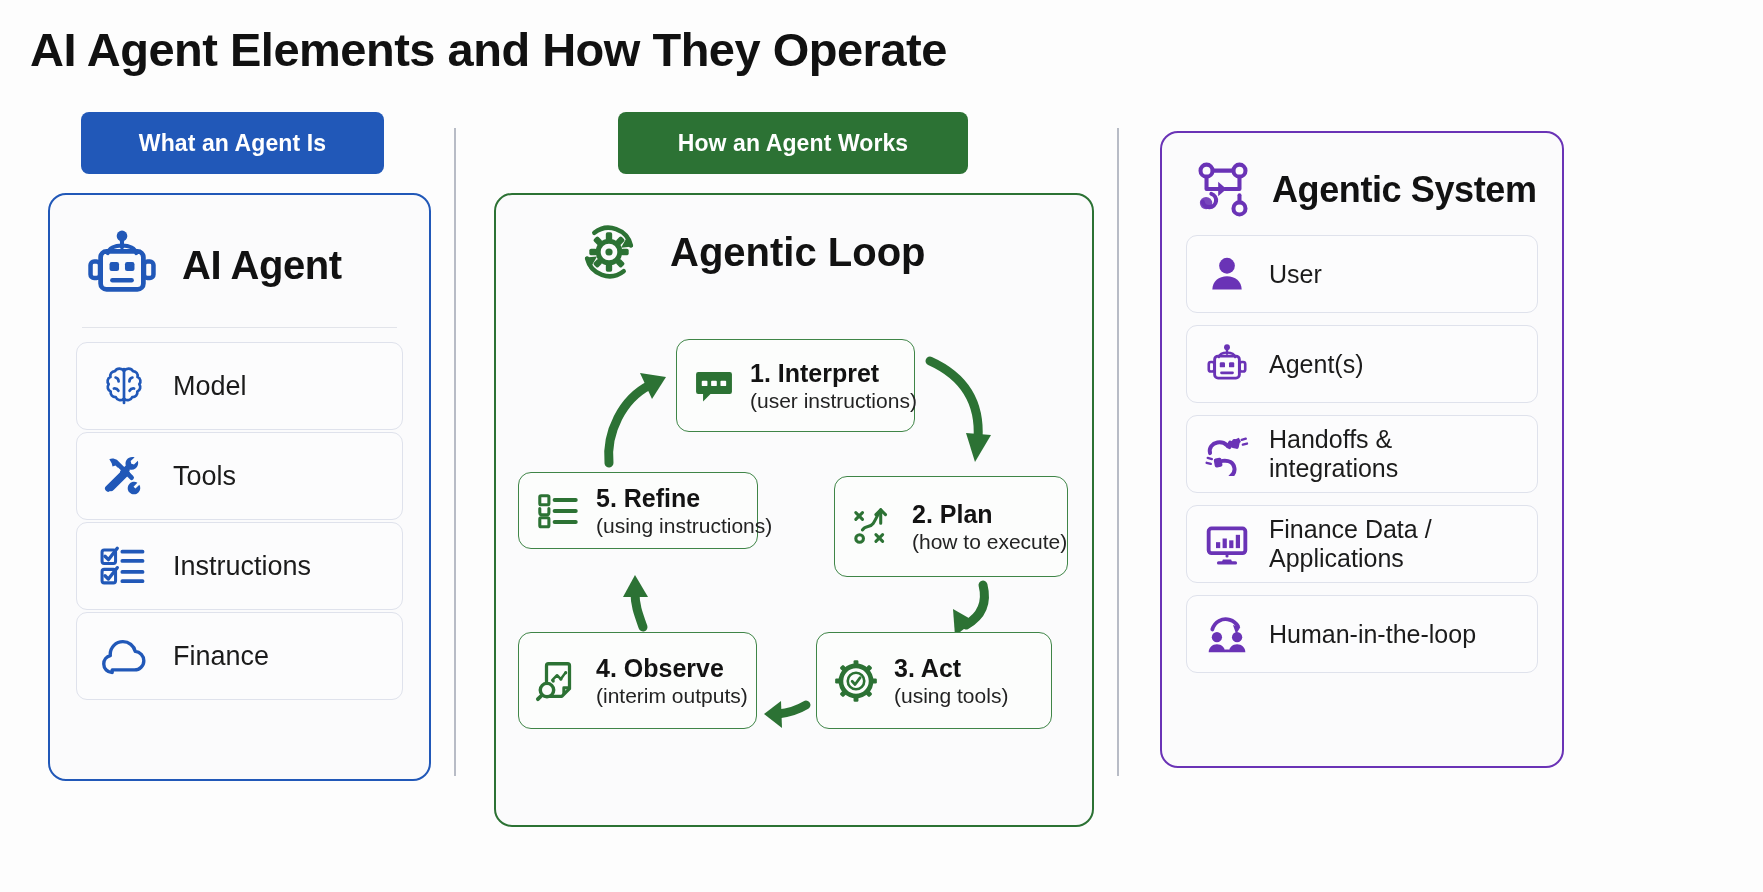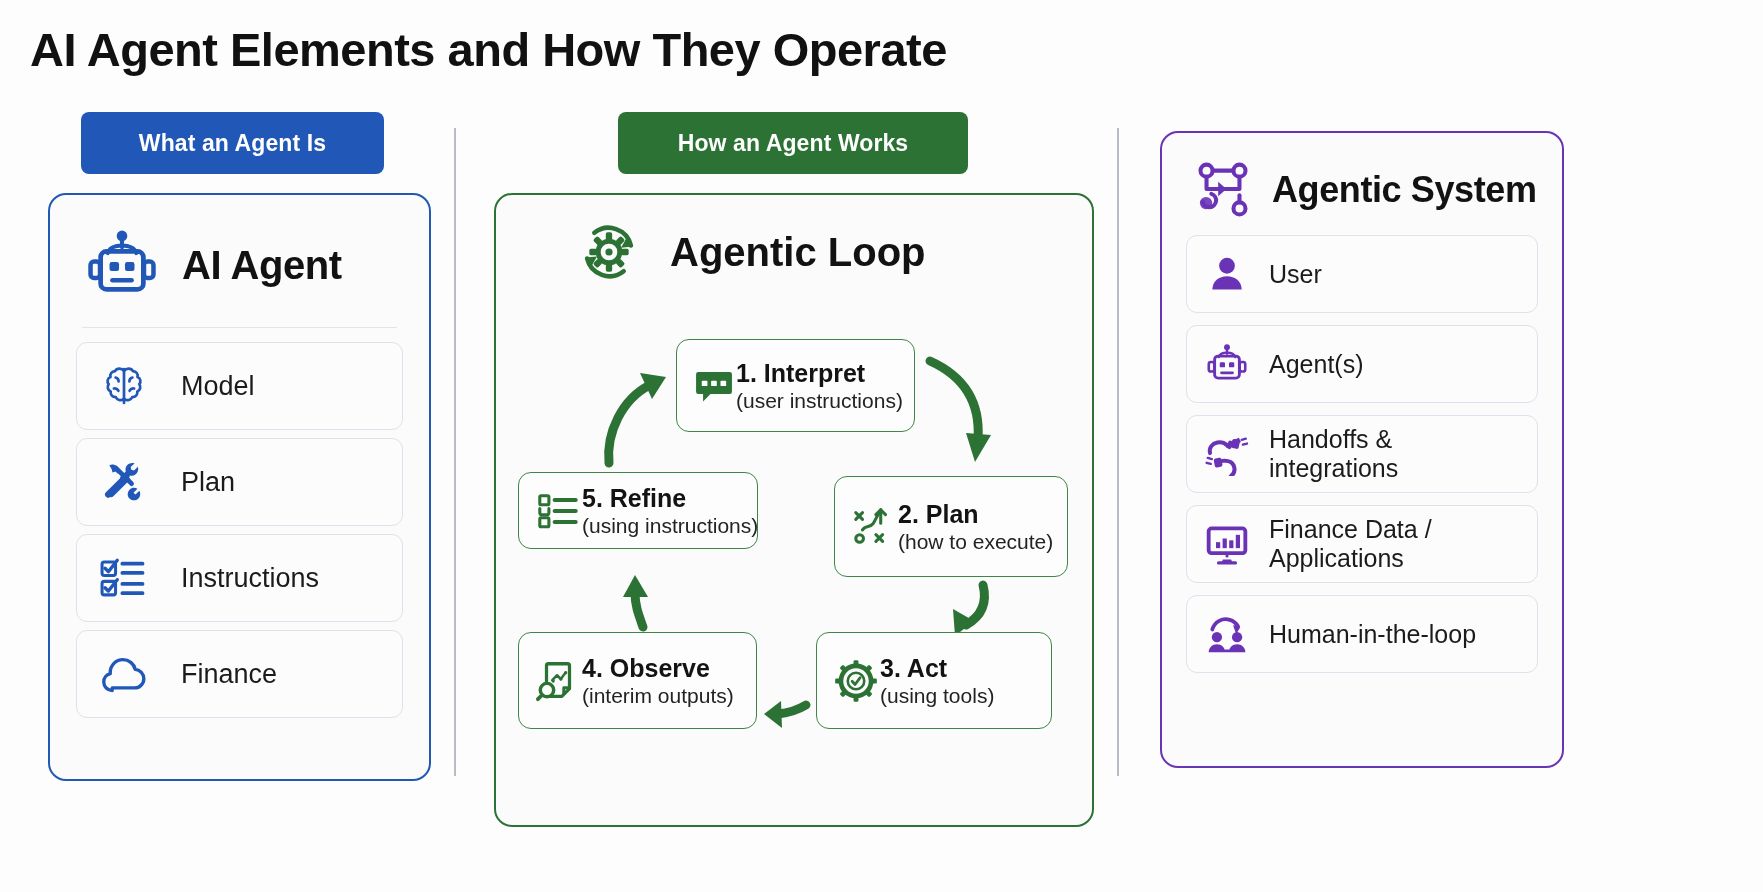--- a/index.html
+++ b/index.html
@@ -61,26 +61,26 @@
     font-size: 40px; font-weight: 700; color: #121212; letter-spacing: -0.4px;
     white-space: nowrap;
   }
   .divider-line {
     height: 1.4px; background: #e2e4ea;
     margin: 20px 6px 14px;
   }
 
   
   .item {
-    display: flex; align-items: center; gap: 30px;
+    display: flex; align-items: center; gap: 22px;
     border: 1.4px solid #dfe2ec;
     border-radius: 11px;
     background: #fcfcfd;
     padding: 4px 20px;
-    margin-bottom: 8px;
+    margin-bottom: 2px;
   }
   .item-left  { height: 88px; }
   .item-right { height: 78px; margin-bottom: 12px; padding: 0 18px; gap: 20px; }
   .item-label { font-size: 27px; color: #1b1b1b; line-height: 1.16; }
   .item-right .item-label { font-size: 25px; }
   .icon-box { flex: 0 0 auto; display: flex; align-items: center; justify-content: center; }
 
   
   .vsep { position: absolute; width: 1.6px; background: #b8bcc6; }
   .vsep-1 { left: 454px;  top: 128px; height: 648px; }
@@ -95,21 +95,21 @@
 
   .loop-area { position: relative; width: 100%; height: 520px; }
 
   .step {
     position: absolute;
     border: 1.7px solid #3f8547;
     border-radius: 13px;
     background: #fcfdfc;
     display: flex; align-items: center;
     padding: 9px 16px;
-    gap: 1px;
+    gap: 15px;
   }
   .step-txt { display: flex; flex-direction: column; justify-content: center; }
   .step-title { font-size: 25px; font-weight: 700; color: #131313; white-space: nowrap; }
   .step-sub   { font-size: 21px; color: #232323; white-space: nowrap; margin-top: 1px; }
 
   .step-interpret { left: 180px; top: 52px;  width: 239px; height: 93px; }
   .step-plan      { left: 338px; top: 189px; width: 234px; height: 101px; }
   .step-act       { left: 320px; top: 345px; width: 236px; height: 97px; }
   .step-observe   { left: 22px;  top: 345px; width: 239px; height: 97px; }
   .step-refine    { left: 22px;  top: 185px; width: 240px; height: 77px; }
@@ -172,21 +172,21 @@
             <path d="M13.2 46.9 34.8 25.3" stroke="#2158b8" stroke-width="7.4" stroke-linecap="round"></path>
             <path d="M22.5 15.5 41 34" stroke="#2158b8" stroke-width="5.6" stroke-linecap="round"></path>
             <path d="M14.6 12.2c2.8-1.6 6.4-1.2 8.8 1.2s2.8 6 1.2 8.8l-2.6-2.6-3.6 1-1-3.6-2.8-4.8z" fill="#2158b8"></path>
             <path d="M50.2 42.3c1.8 2.9 1.4 6.8-1.1 9.3-2.9 2.9-7.6 2.9-10.5 0s-2.9-7.6 0-10.5c2.5-2.5 6.4-2.9 9.3-1.1l-4.6 4.6 2.3 2.3 4.6-4.6z" fill="#2158b8"></path>
             <path d="M50.4 13.1c2.9-1.8 6.8-1.4 9.3 1.1" stroke="#2158b8" stroke-width="0" fill="none"></path>
             <g transform="translate(30,8) rotate(45 12 12)">
               <path d="M6.5 3.2c-3.1 1.6-5 5-4.4 8.5.4 2.4 1.9 4.4 3.9 5.5l-.1 8.2c0 1.9 1.5 3.4 3.4 3.4s3.4-1.5 3.4-3.4l.1-8.2c2-1.1 3.5-3.1 3.9-5.5.6-3.5-1.3-6.9-4.4-8.5l-.1 6.4-2.9 1.6-2.8-1.7.1-6.3z" fill="#2158b8"></path>
             </g>
           </svg>
         </span>
-        <span class="item-label">Plan</span>
+        <span class="item-label">Tools</span>
       </div>
 
       <div class="item item-left">
         <span class="icon-box">
           <svg width="54" height="54" viewBox="0 0 64 64" fill="none">
             <rect x="6" y="13" width="16" height="16" rx="2.5" stroke="#2158b8" stroke-width="3.6"></rect>
             <path d="M9.5 20.5 13.5 24.5 24 11" stroke="#2158b8" stroke-width="4" stroke-linecap="round" stroke-linejoin="round" fill="none"></path>
             <rect x="6" y="36" width="16" height="16" rx="2.5" stroke="#2158b8" stroke-width="3.6"></rect>
             <path d="M9.5 43.5 13.5 47.5 24 34" stroke="#2158b8" stroke-width="4" stroke-linecap="round" stroke-linejoin="round" fill="none"></path>
             <path d="M30 15h24M30 26h24M30 39h24M30 50h24" stroke="#2158b8" stroke-width="4.4" stroke-linecap="round"></path>

